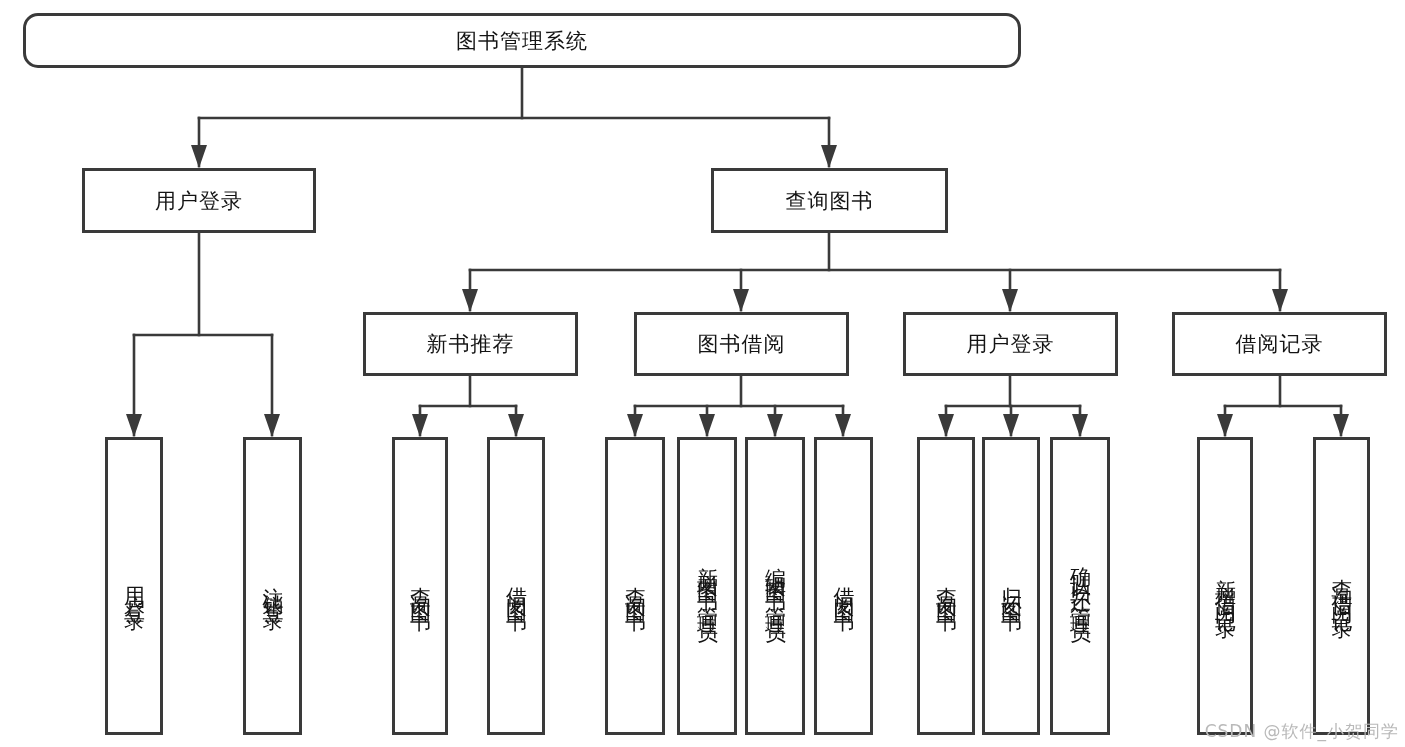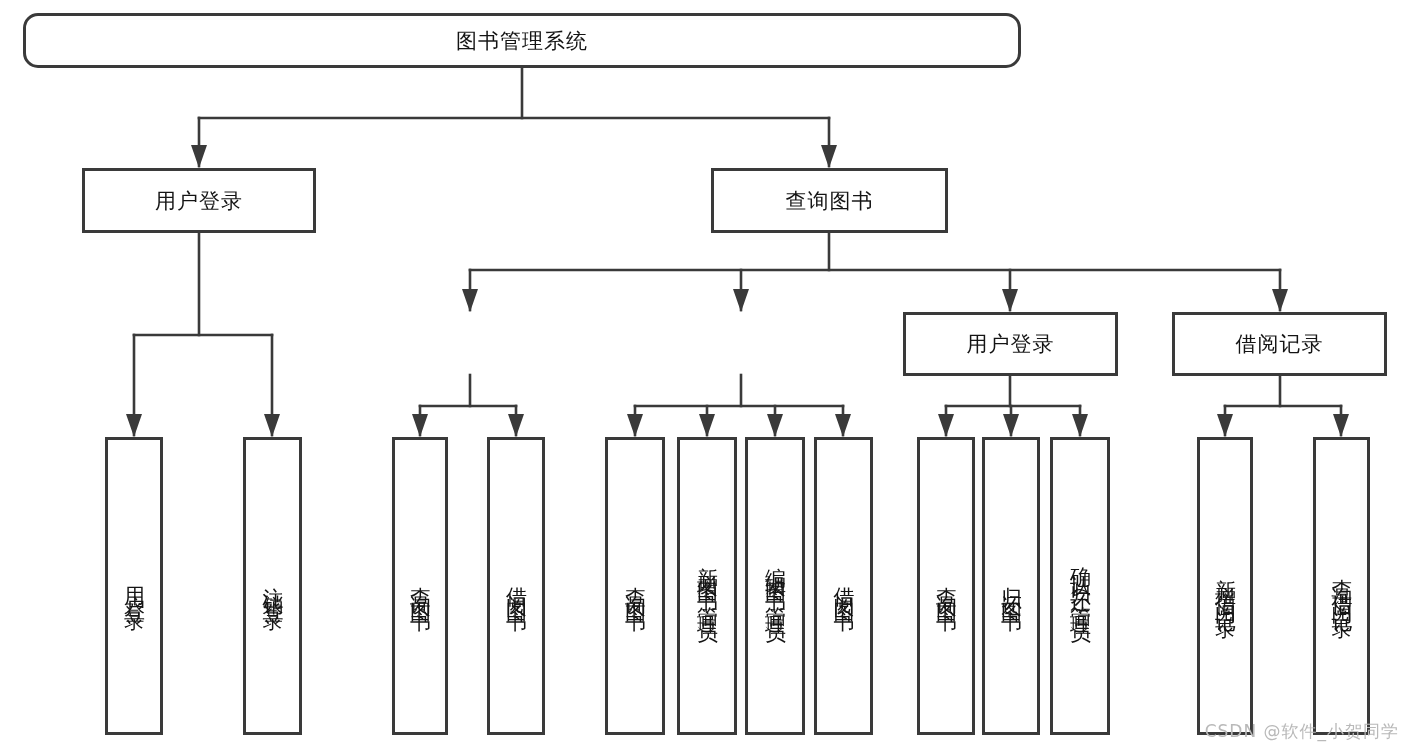--- a/index.html
+++ b/index.html
@@ -129,20 +129,22 @@
     <line x1="1341" y1="406" x2="1341" y2="435"></line>
     <polygon points="1217,414 1233,414 1225,437"></polygon>
     <polygon points="1333,414 1349,414 1341,437"></polygon>
   </svg>
 
   <div class="hbox" style="left:23px; top:13px; width:998px; height:55px;border-radius:15px;">图书管理系统</div>
 
   <div class="hbox" style="left:82px; top:168px; width:234px; height:65px;">用户登录</div>
   <div class="hbox" style="left:711px; top:168px; width:237px; height:65px;">查询图书</div>
 
+  <div class="hbox" style="left:363px; top:312px; width:215px; height:64px;">新书推荐</div>
+  <div class="hbox" style="left:634px; top:312px; width:215px; height:64px;">图书借阅</div>
   <div class="hbox" style="left:903px; top:312px; width:215px; height:64px;">用户登录</div>
   <div class="hbox" style="left:1172px; top:312px; width:215px; height:64px;">借阅记录</div>
 
   <div class="vbox" style="left:105px; width:58px;">
     <span class="vtext">用户登录</span>
   </div>
   <div class="vbox" style="left:243px; width:59px;">
     <span class="vtext">注销登录</span>
   </div>
 

